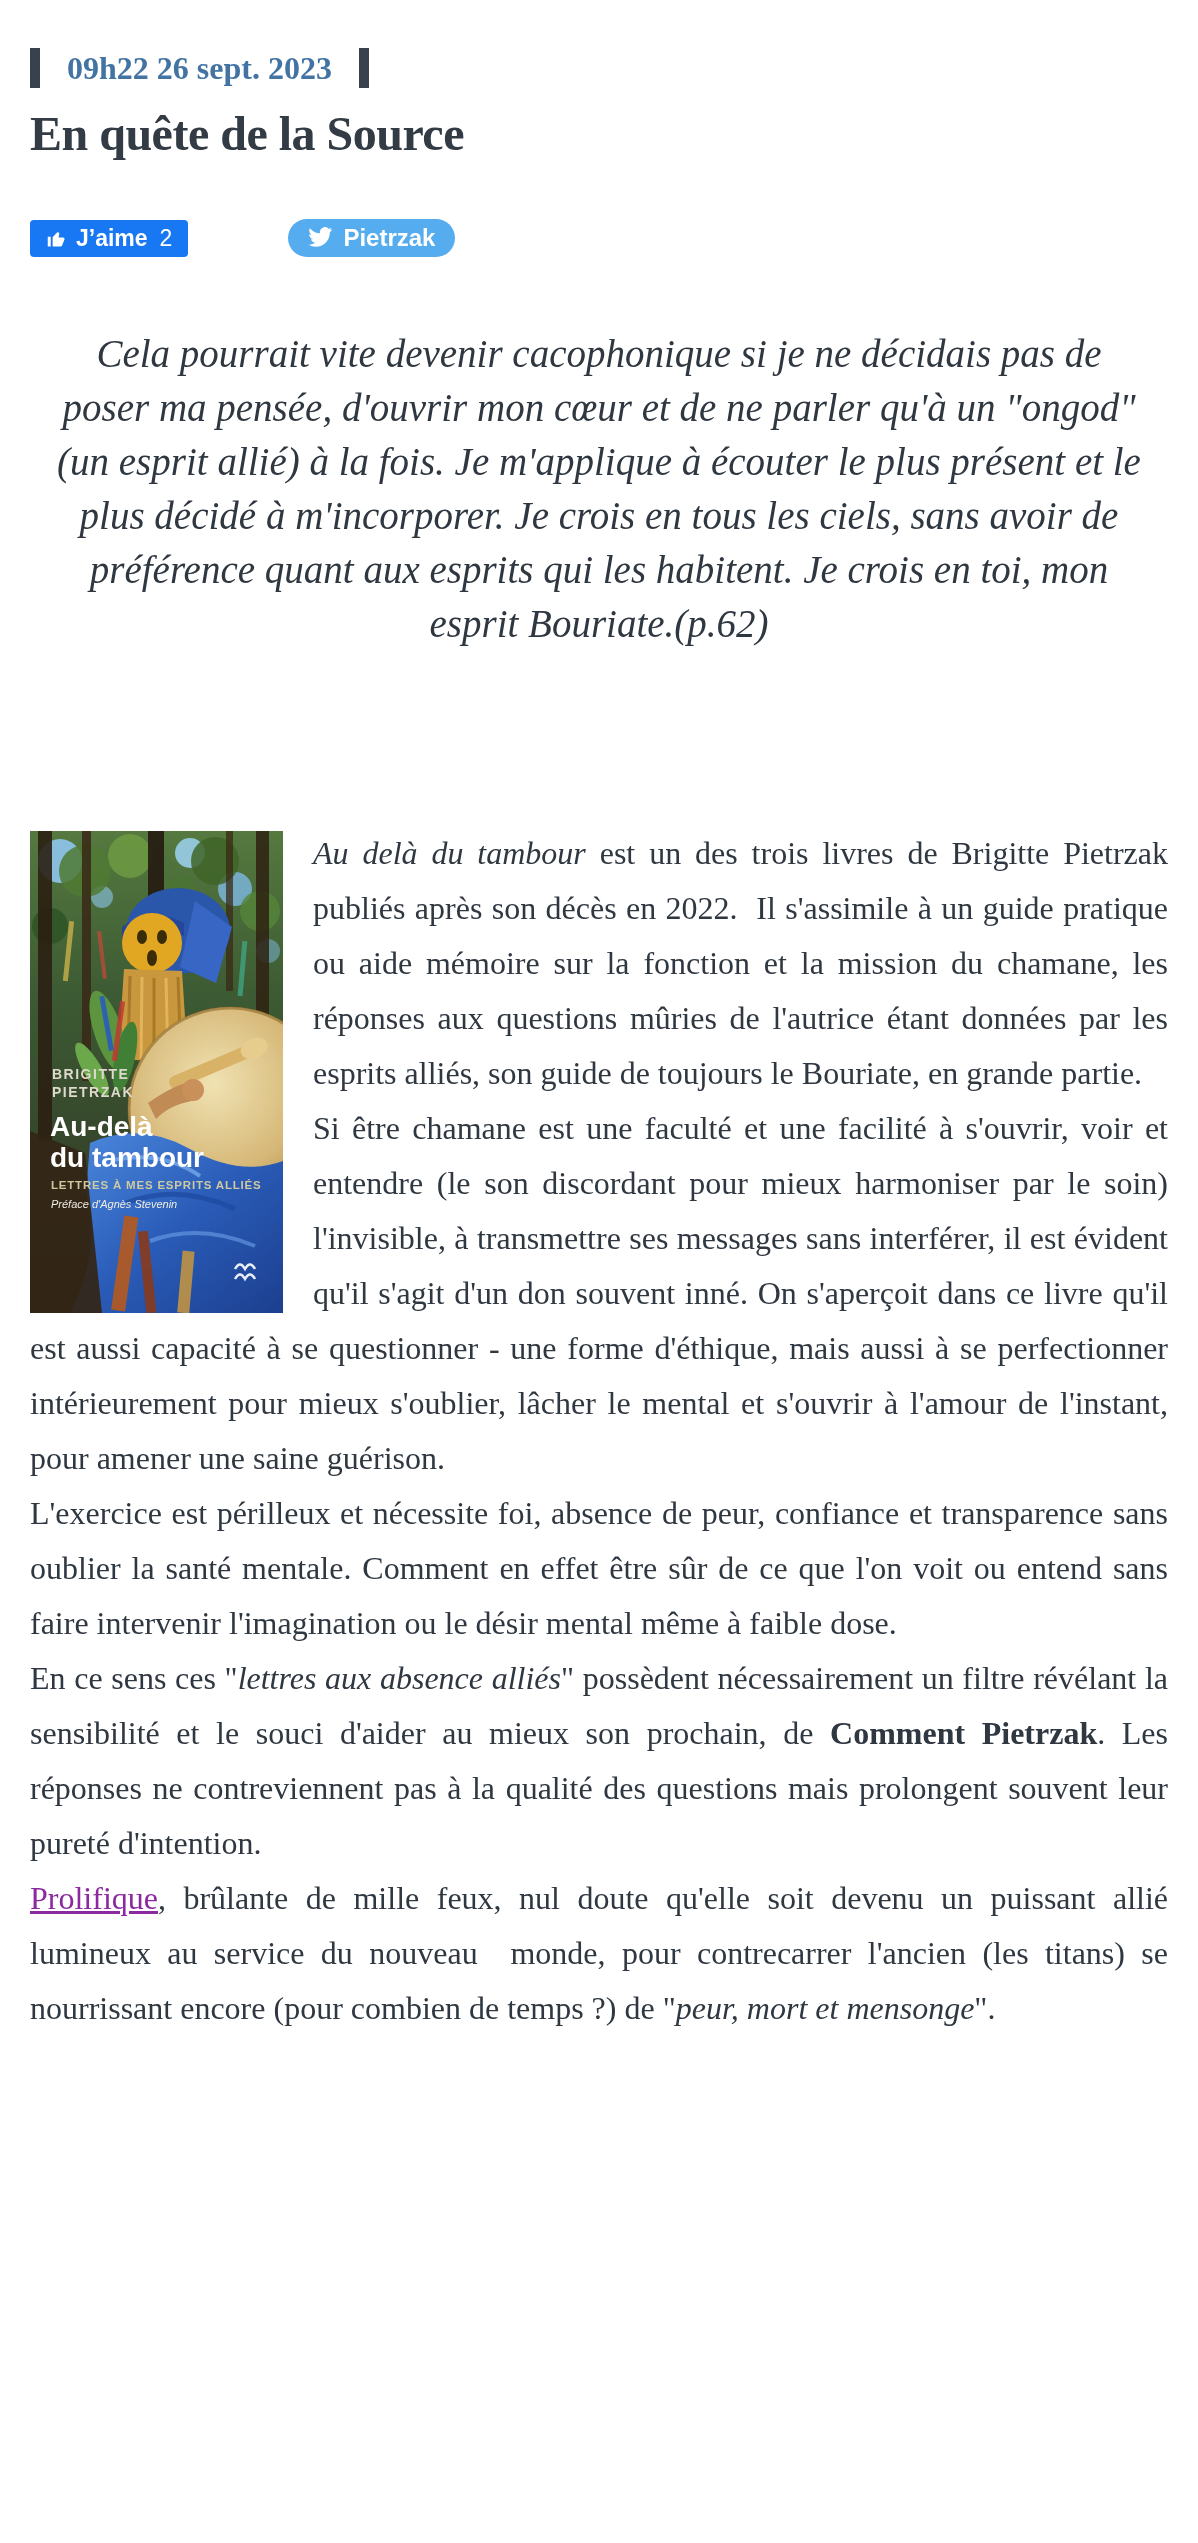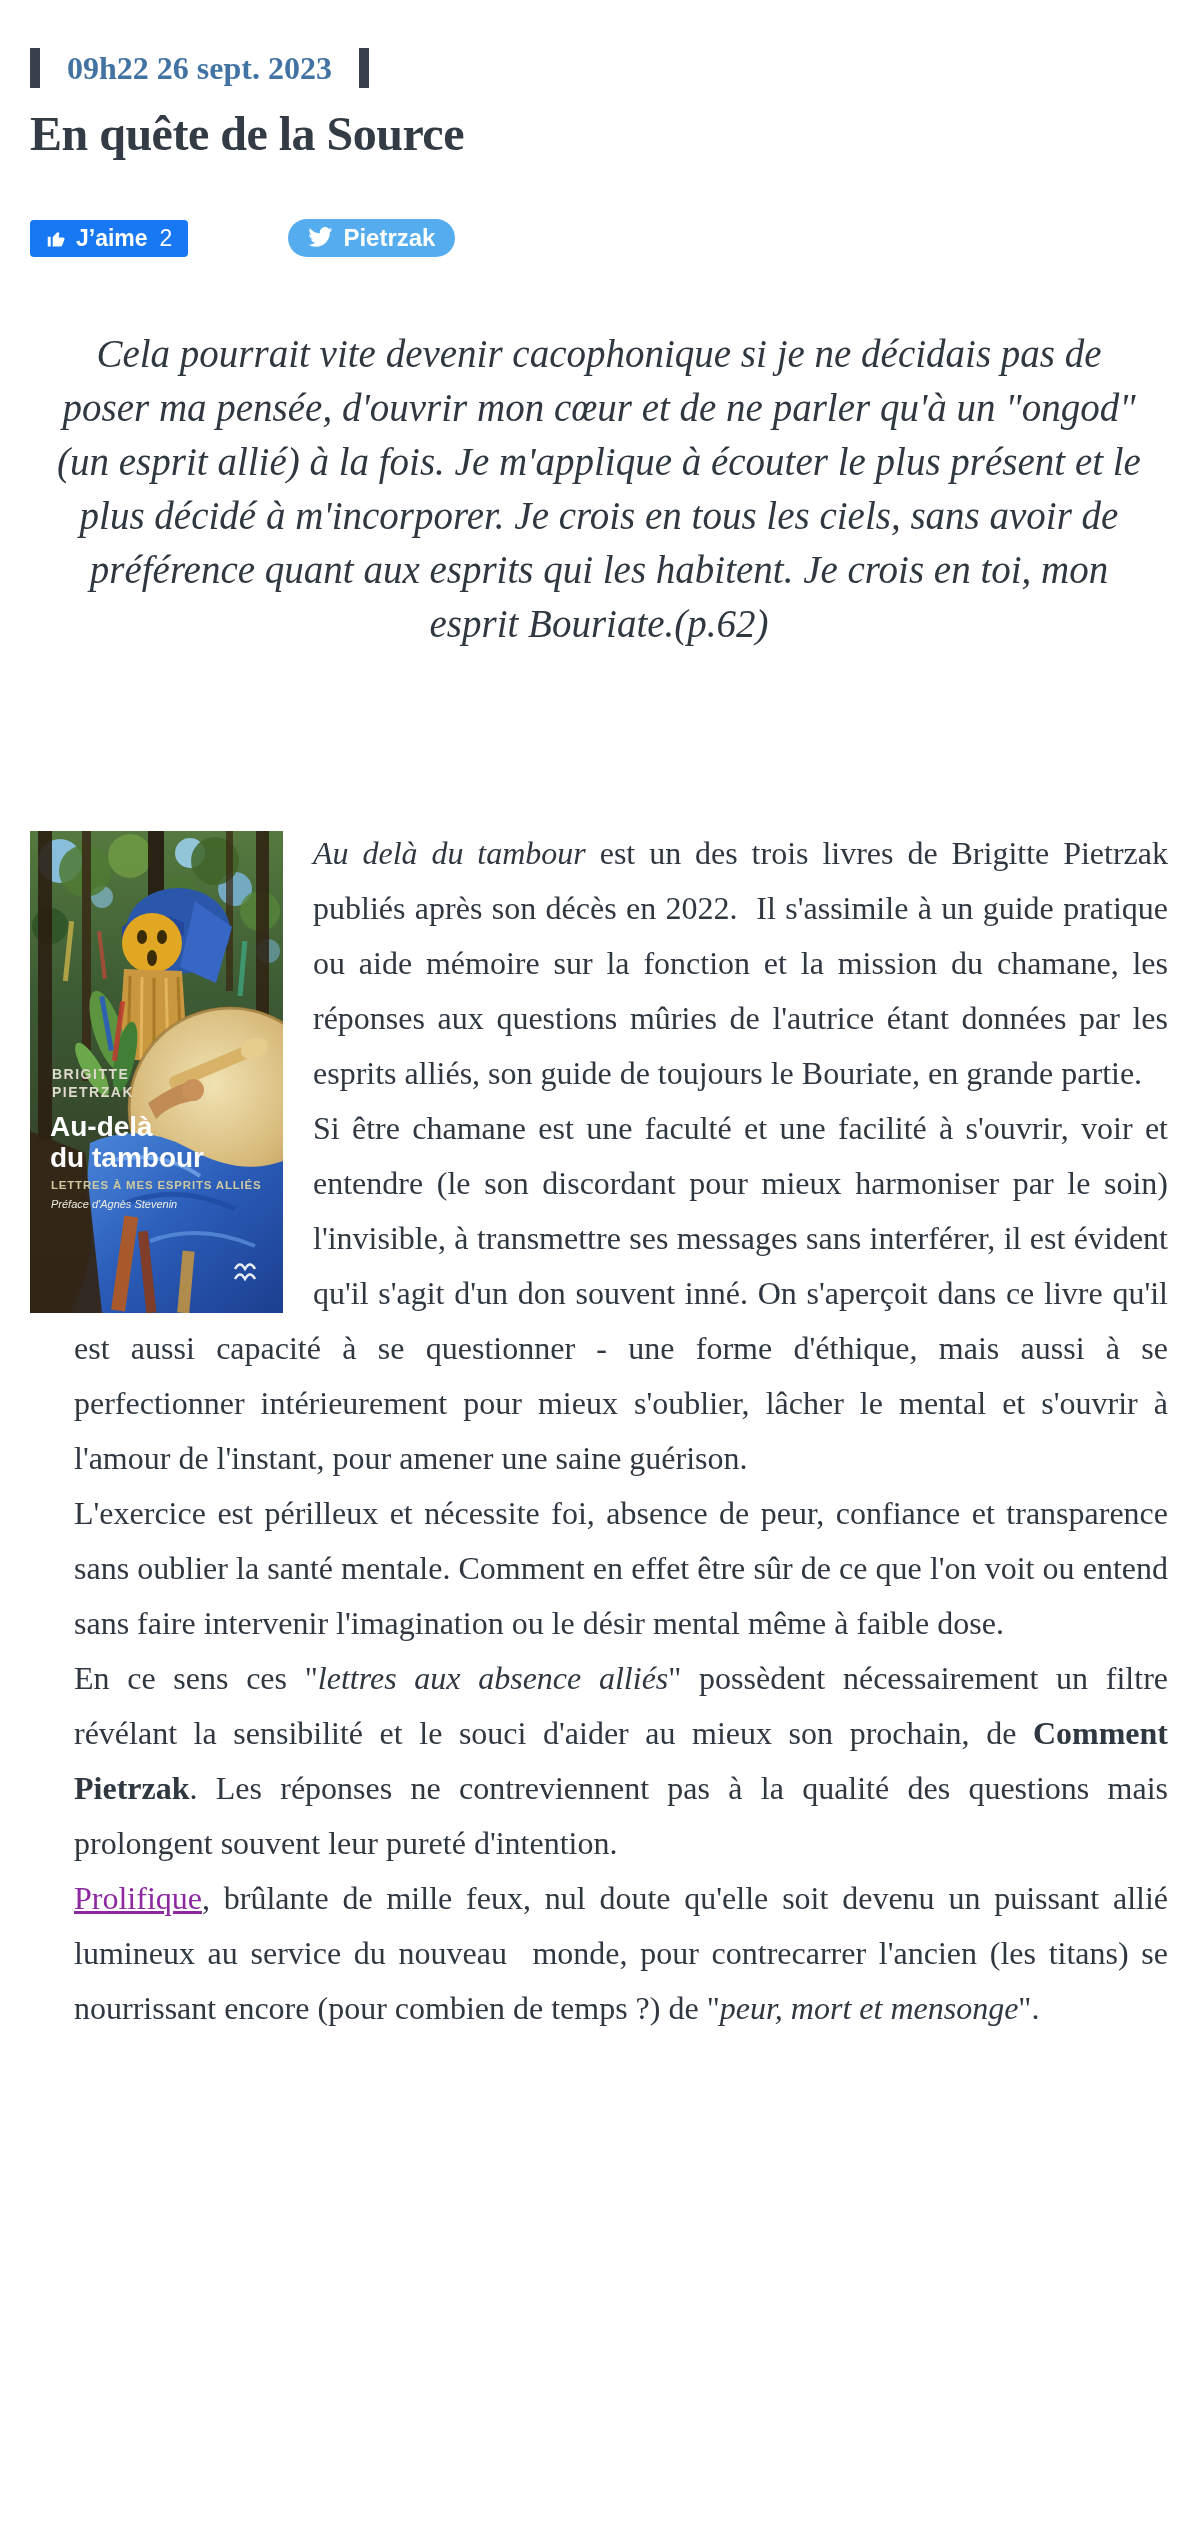--- a/index.html
+++ b/index.html
@@ -32,21 +32,21 @@
     font-family:"Liberation Sans",sans-serif;font-weight:700;font-size:24px;margin-left:100px;}
   .btn svg{display:block;}
   
   .lead-quote{margin:70px auto 175px;max-width:1085px;text-align:center;
     font-family:"Liberation Serif",serif;font-style:italic;font-size:39px;line-height:54px;color:var(--text);}
   
   .article-body{overflow:visible;}
   .book-cover{float:left;width:253px;height:482px;margin:5px 30px 8px 0;border-radius:11px;}
   .book-cover svg{display:block;width:253px;height:482px;}
   .para{font-family:"Liberation Serif",serif;font-size:32px;line-height:55px;color:var(--text);
-    text-align:justify;margin:0;white-space:pre-wrap;hyphens:auto;padding-left:44px;-webkit-hyphens:auto;}
+    text-align:justify;margin:0;white-space:pre-wrap;hyphens:auto;-webkit-hyphens:auto;}
   .para em{font-style:italic;}
   .para strong{font-weight:700;}
   .inline-link{color:var(--link-purple);text-decoration:underline;}
   
   .cov-author{font-family:"Liberation Sans",sans-serif;font-size:14px;font-weight:700;
     letter-spacing:1.5px;fill:#ded9cc;}
   .cov-title{font-family:"Liberation Sans",sans-serif;font-size:28px;font-weight:600;fill:#ffffff;}
   .cov-sub{font-family:"Liberation Sans",sans-serif;font-size:11.5px;font-weight:700;
     letter-spacing:0.8px;fill:#cfc9a0;}
   .cov-preface{font-family:"Liberation Sans",sans-serif;font-size:11px;font-style:italic;fill:#efece2;}

